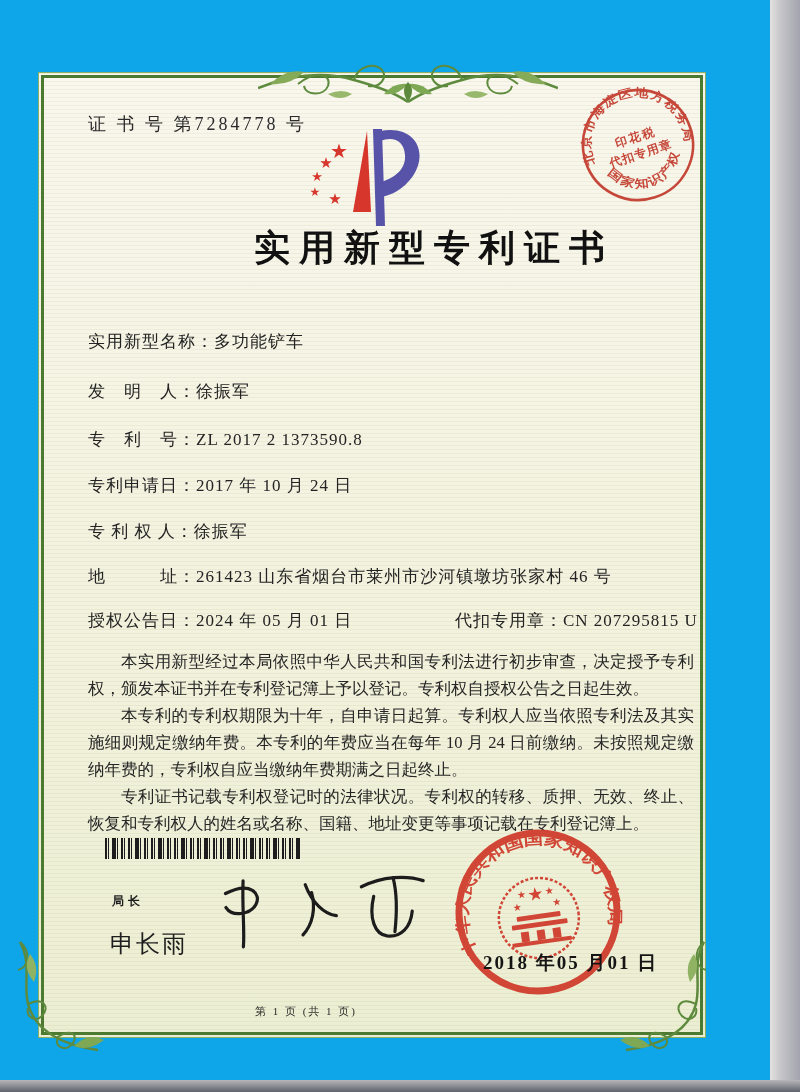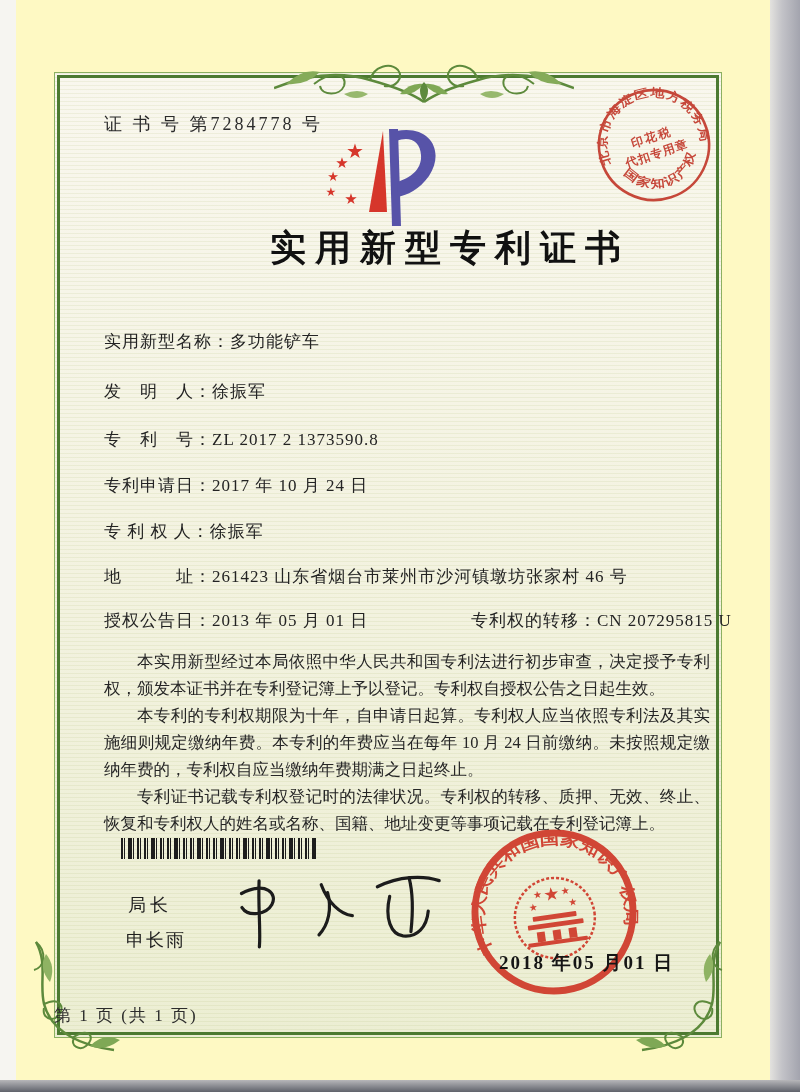--- a/index.html
+++ b/index.html
@@ -3,22 +3,22 @@
 <meta charset="utf-8">
 <style>
   html,body{margin:0;padding:0;}
   body{
     width:800px;height:1092px;position:relative;overflow:hidden;
     background:#f6f5f1;
     font-family:"Liberation Serif","DejaVu Serif",serif;
     color:#222;
   }
   .paper{
-    position:absolute;left:16px;top:0;width:772px;height:1082px;
-    background:#fef9c3;
+    position:absolute;left:0;top:0;width:772px;height:1082px;
+    background:#0ea5e9;
   }
   .scan-edge-right{
     position:absolute;left:770px;top:0;width:30px;height:1092px;
     background:linear-gradient(90deg,#e3e2de 0%,#c3c3c8 40%,#a3a4ae 100%);
   }
   .scan-edge-bottom{
     position:absolute;left:0;top:1080px;width:800px;height:12px;
     background:linear-gradient(180deg,#b7b7ba 0%,#5f626b 100%);
   }
   .frame-outer{
@@ -56,35 +56,35 @@
   .barcode{
     position:absolute;left:105px;top:838px;width:196px;height:21px;
     background:repeating-linear-gradient(90deg,
       #1d1d1d 0 2px, transparent 2px 3px,
       #1d1d1d 3px 4px, transparent 4px 7px,
       #1d1d1d 7px 11px, transparent 11px 12px,
       #1d1d1d 12px 13px, transparent 13px 16px,
       #1d1d1d 16px 18px, transparent 18px 19px,
       #1d1d1d 19px 20px, transparent 20px 23px);
   }
-  .director-title{position:absolute;left:112px;top:893px;font-size:18px;letter-spacing:4px;color:#1e1e1e;font-family:"Liberation Sans","DejaVu Sans",sans-serif;}
-  .director-name{position:absolute;left:110px;top:928px;font-size:18px;letter-spacing:2px;color:#1e1e1e;font-family:Liberation Sans, sans-serif;}
+  .director-title{position:absolute;left:112px;top:893px;font-size:12px;letter-spacing:4px;color:#1e1e1e;font-family:"Liberation Sans","DejaVu Sans",sans-serif;font-weight:bold;}
+  .director-name{position:absolute;left:110px;top:928px;font-size:24px;letter-spacing:2px;color:#1e1e1e;font-family:Liberation Sans, sans-serif;}
   .signature{position:absolute;left:212px;top:858px;width:230px;height:96px;transform:rotate(-2deg);}
   .big-seal{
     position:absolute;left:452px;top:826px;width:172px;height:172px;
     transform:rotate(-8deg);opacity:.93;
   }
   .seal-date{
     position:absolute;left:483px;top:950px;font-size:19px;letter-spacing:2px;color:#151515;
     font-weight:bold;
     text-align:right;
   }
   .footer{
-    position:absolute;left:38px;top:1004px;width:536px;
-    font-size:17px;letter-spacing:2px;color:#2c2c2c;
+    position:absolute;left:38px;top:1004px;width:536px;text-align:center;
+    font-size:11px;letter-spacing:2px;color:#2c2c2c;
   }
   svg text{font-family:"Liberation Serif","DejaVu Serif",serif;}
 </style>
 </head>
 <body>
 
 <div class="paper">
 
   <div class="frame-outer">
     <div class="frame-inner"></div>
@@ -172,24 +172,24 @@
   <div class="field-row" style="top:474px;">
     <span class="lbl">专利申请日：</span><span>2017 年 10 月 24 日</span>
   </div>
   <div class="field-row" style="top:520px;">
     <span class="lbl">专 利 权 人：</span><span>徐振军</span>
   </div>
   <div class="field-row" style="top:565px;">
     <span class="lbl">地　　　址：</span><span>261423 山东省烟台市莱州市沙河镇墩坊张家村 46 号</span>
   </div>
   <div class="field-row" style="top:609px;">
-    <span class="lbl">授权公告日：</span><span>2013 年 05 月 01 日</span>
+    <span class="lbl">授权公告日：</span><span>2024 年 05 月 01 日</span>
   </div>
   <div class="grant-no" style="top:609px;">
-    <span class="lbl">专利权的转移：</span><span>CN 207295815 U</span>
+    <span class="lbl">代扣专用章：</span><span>CN 207295815 U</span>
   </div>
 
   <div class="body-text">
     <p>本实用新型经过本局依照中华人民共和国专利法进行初步审查，决定授予专利权，颁发本证书并在专利登记簿上予以登记。专利权自授权公告之日起生效。</p>
     <p>本专利的专利权期限为十年，自申请日起算。专利权人应当依照专利法及其实施细则规定缴纳年费。本专利的年费应当在每年 10 月 24 日前缴纳。未按照规定缴纳年费的，专利权自应当缴纳年费期满之日起终止。</p>
     <p>专利证书记载专利权登记时的法律状况。专利权的转移、质押、无效、终止、恢复和专利权人的姓名或名称、国籍、地址变更等事项记载在专利登记簿上。</p>
   </div>
 
   <div class="barcode"></div>
 

